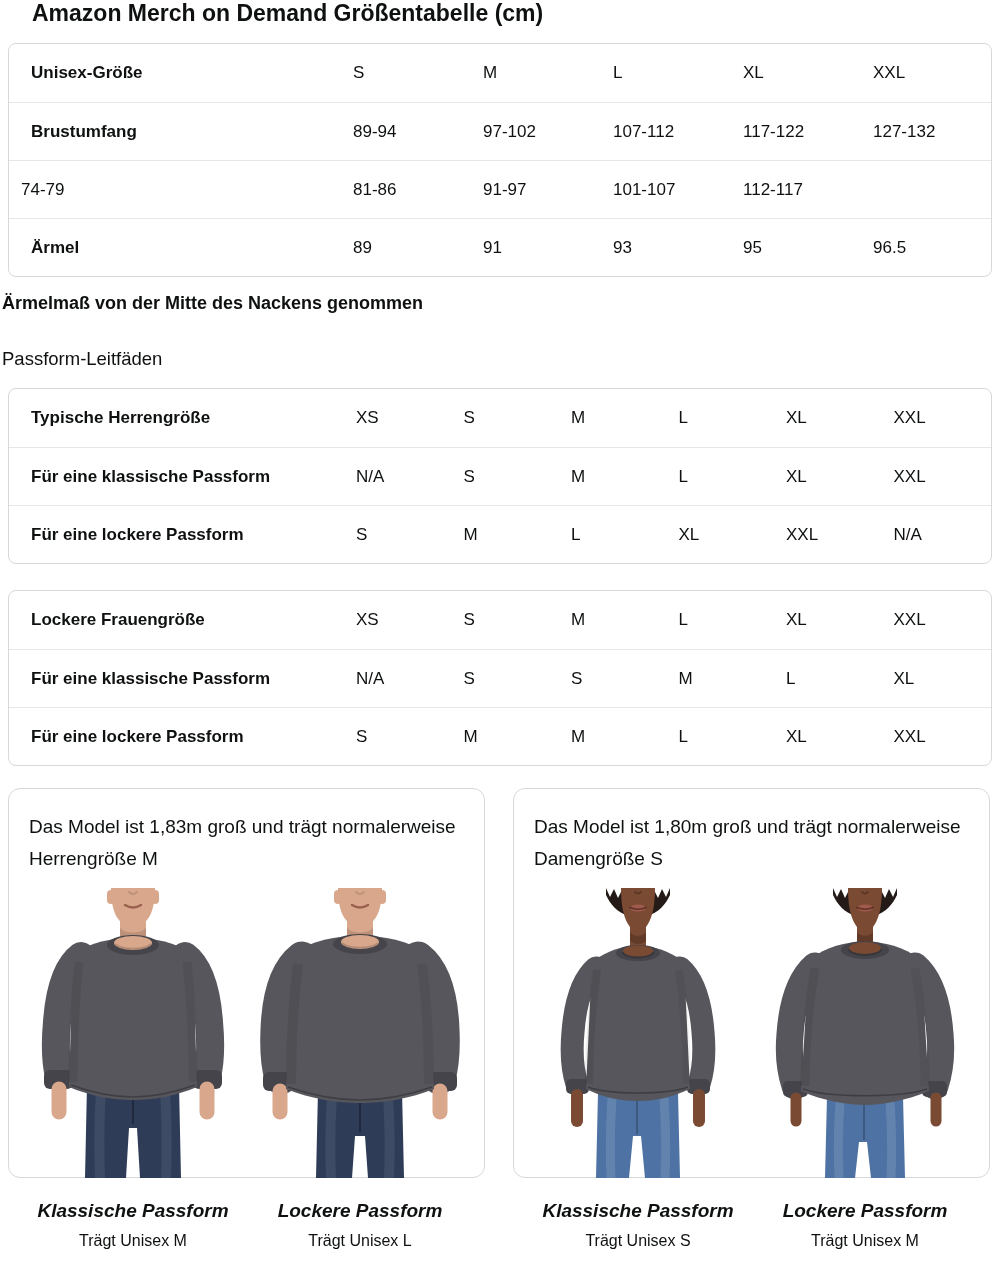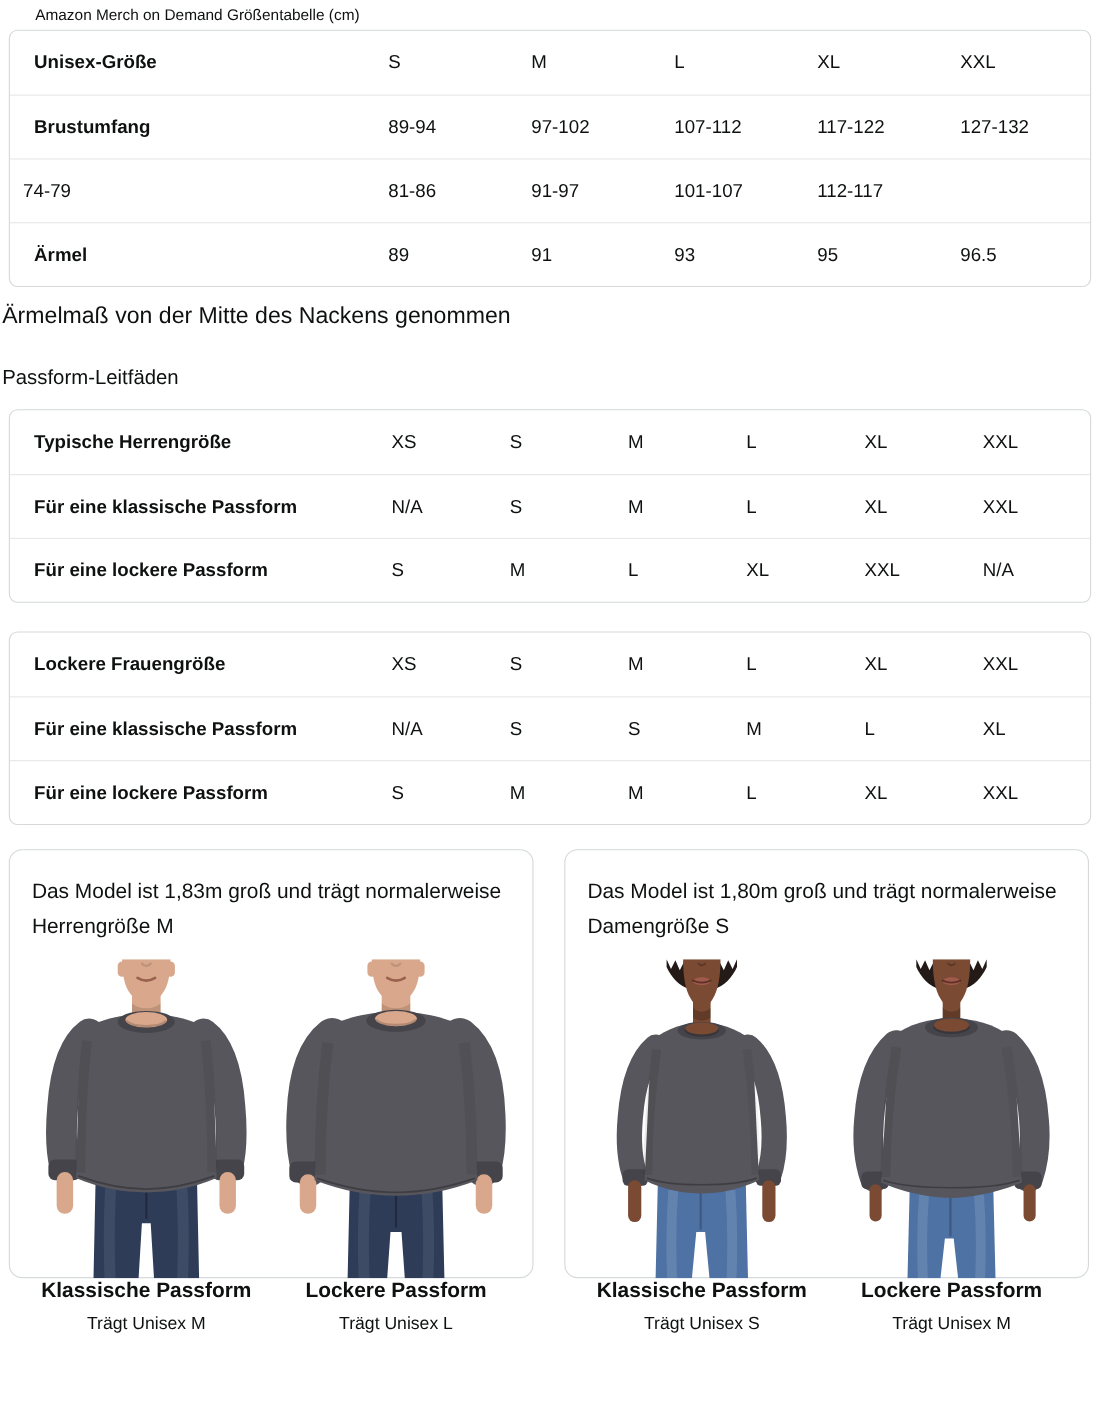--- a/index.html
+++ b/index.html
@@ -5,54 +5,54 @@
   * { box-sizing: border-box; margin: 0; padding: 0; }
   html, body { width: 1000px; background: #fff; }
   body {
     height: 1285px; overflow: hidden;
     font-family: "Liberation Sans", "DejaVu Sans", sans-serif;
     color: var(--text, #0F1111);
   }
   .wrap { padding: 2px 8px 0 8px; width: 1000px; }
   .bleed { margin-left: -6px; }
 
-  .page-title { font-size: 14px; line-height: 22px; font-weight: 400; margin-left: 24px; }
+  .page-title { font-size: 23px; line-height: 22px; font-weight: 700; margin-left: 24px; }
 
   .table {
     border: 1px solid var(--border, #D5D9D9);
     border-radius: 8px;
     background: #fff;
     overflow: hidden;
   }
-  .t1 { margin-top: 3px; }
+  .t1 { margin-top: 19px; }
   .t2 { margin-top: 17px; }
   .t3 { margin-top: 26px; }
   .row { display: grid; align-items: center; }
   .row + .row { border-top: 1px solid var(--divider, #E7E7E7); }
   .cols6 { grid-template-columns: 332px repeat(5, 1fr); height: 58px; }
   .cols7 { grid-template-columns: 337px repeat(6, 1fr); height: 58px; }
   .cell { font-size: 17px; color: var(--text, #0F1111); padding-left: 12px; white-space: nowrap; }
   .cols7 .cell { padding-left: 10px; }
   .cell.label { font-weight: 700; padding-left: 22px; }
 
-  .note { margin-top: 16px; font-size: 21px; line-height: 21px; }
+  .note { margin-top: 16px; font-size: 18px; line-height: 21px; font-weight: bold; }
   .section-heading { margin-top: 33px; font-size: 18.5px; line-height: 24px; font-weight: 400; }
 
   .cards { margin-top: 22px; display: flex; gap: 28px; }
   .card {
     width: 477px; height: 390px;
     border: 1px solid var(--border, #D5D9D9);
     border-radius: 12px;
     padding: 22px 18px;
   }
   .card-desc { font-size: 19px; line-height: 32px; padding-left: 2px; }
   .figures { display: flex; justify-content: space-between; margin-top: 13px; }
   .figure { width: 212px; text-align: center; }
   .figure svg { display: block; }
-  .fit-label { font-size: 19px; line-height: 24px; font-weight: 700; }
+  .fit-label { margin-top: 21px; font-size: 19px; line-height: 24px; font-weight: 700; font-style: italic; }
   .wears { margin-top: 6px; font-size: 16px; line-height: 24px; }
 </style>
 </head>
 <body>
 
 <div class="wrap">
 
   <div class="page-title bleed">Amazon Merch on Demand Größentabelle (cm)</div>
 
   <div class="table t1">

